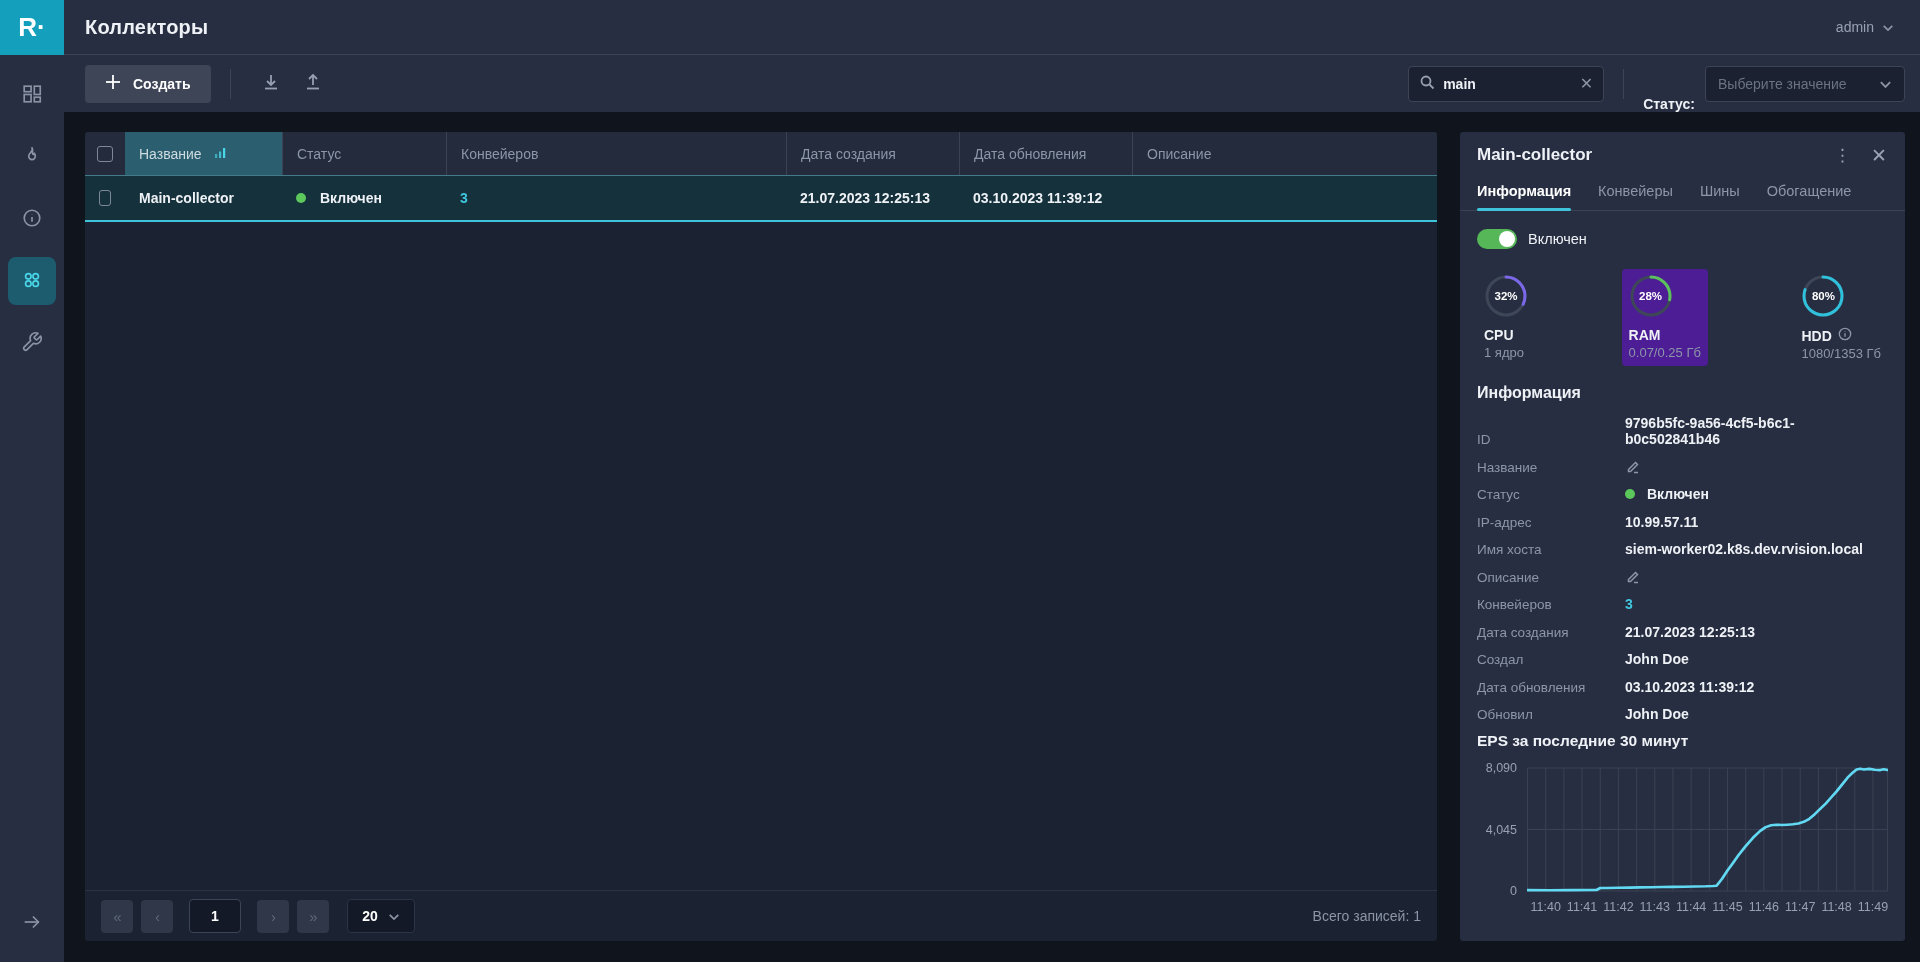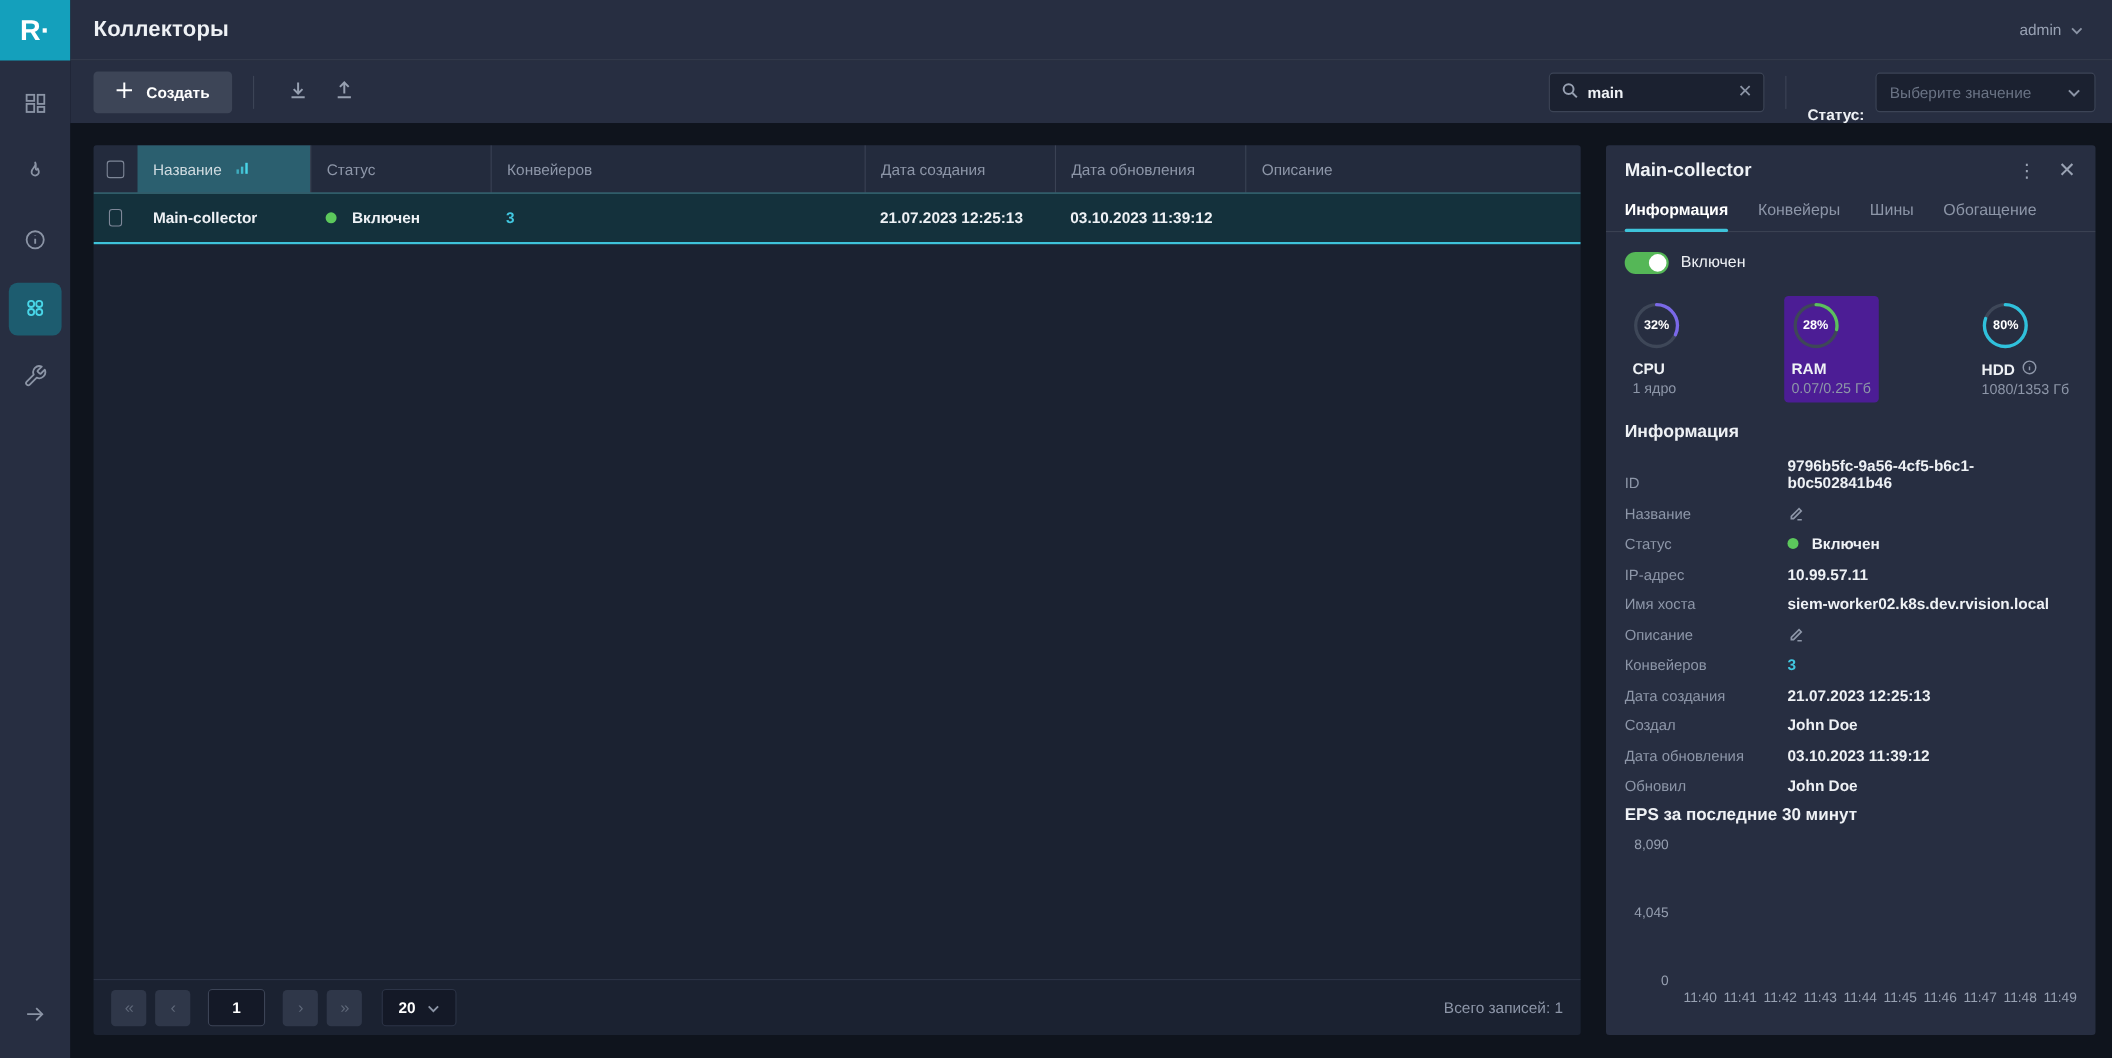--- a/index.html
+++ b/index.html
@@ -112,21 +112,21 @@
 
   .sec-head { font-size:16px; font-weight:bold; margin:2px 0 13px; }
   .field { display:flex; align-items:flex-end; margin-bottom:9.5px; min-height:18px; }
   .f-label { width:148px; flex-shrink:0; color:#8d96a8; font-size:13.5px; }
   .f-value { flex:1; font-size:14px; font-weight:bold; color:#eef1f5; display:flex; align-items:center; }
   .pencil { cursor:pointer; display:flex; }
   .pencil svg { stroke:#8d96a8; fill:none; stroke-width:1.5; }
   .f-value .dot { margin-right:12px; }
 
   .chart-head { font-size:15.5px; font-weight:bold; margin:7px 0 12px; }
-  .chart-wrap { display:flex;flex-direction:column; }
+  .chart-wrap { display:flex; }
   .ylabels { width:50px; position:relative; height:132px; flex-shrink:0; }
   .ylabels span { position:absolute; right:10px; transform:translateY(-50%); color:#97a0b1; font-size:12.5px; }
   .plot { position:relative; flex:1; height:132px; }
   .plot svg { position:absolute; inset:0; }
   .xlabels { position:relative; height:22px; margin-left:50px; }
   .xlabels span { position:absolute; top:6px; transform:translateX(-50%); color:#97a0b1; font-size:12.5px; white-space:nowrap; }
 </style>
 </head>
 <body>
 

